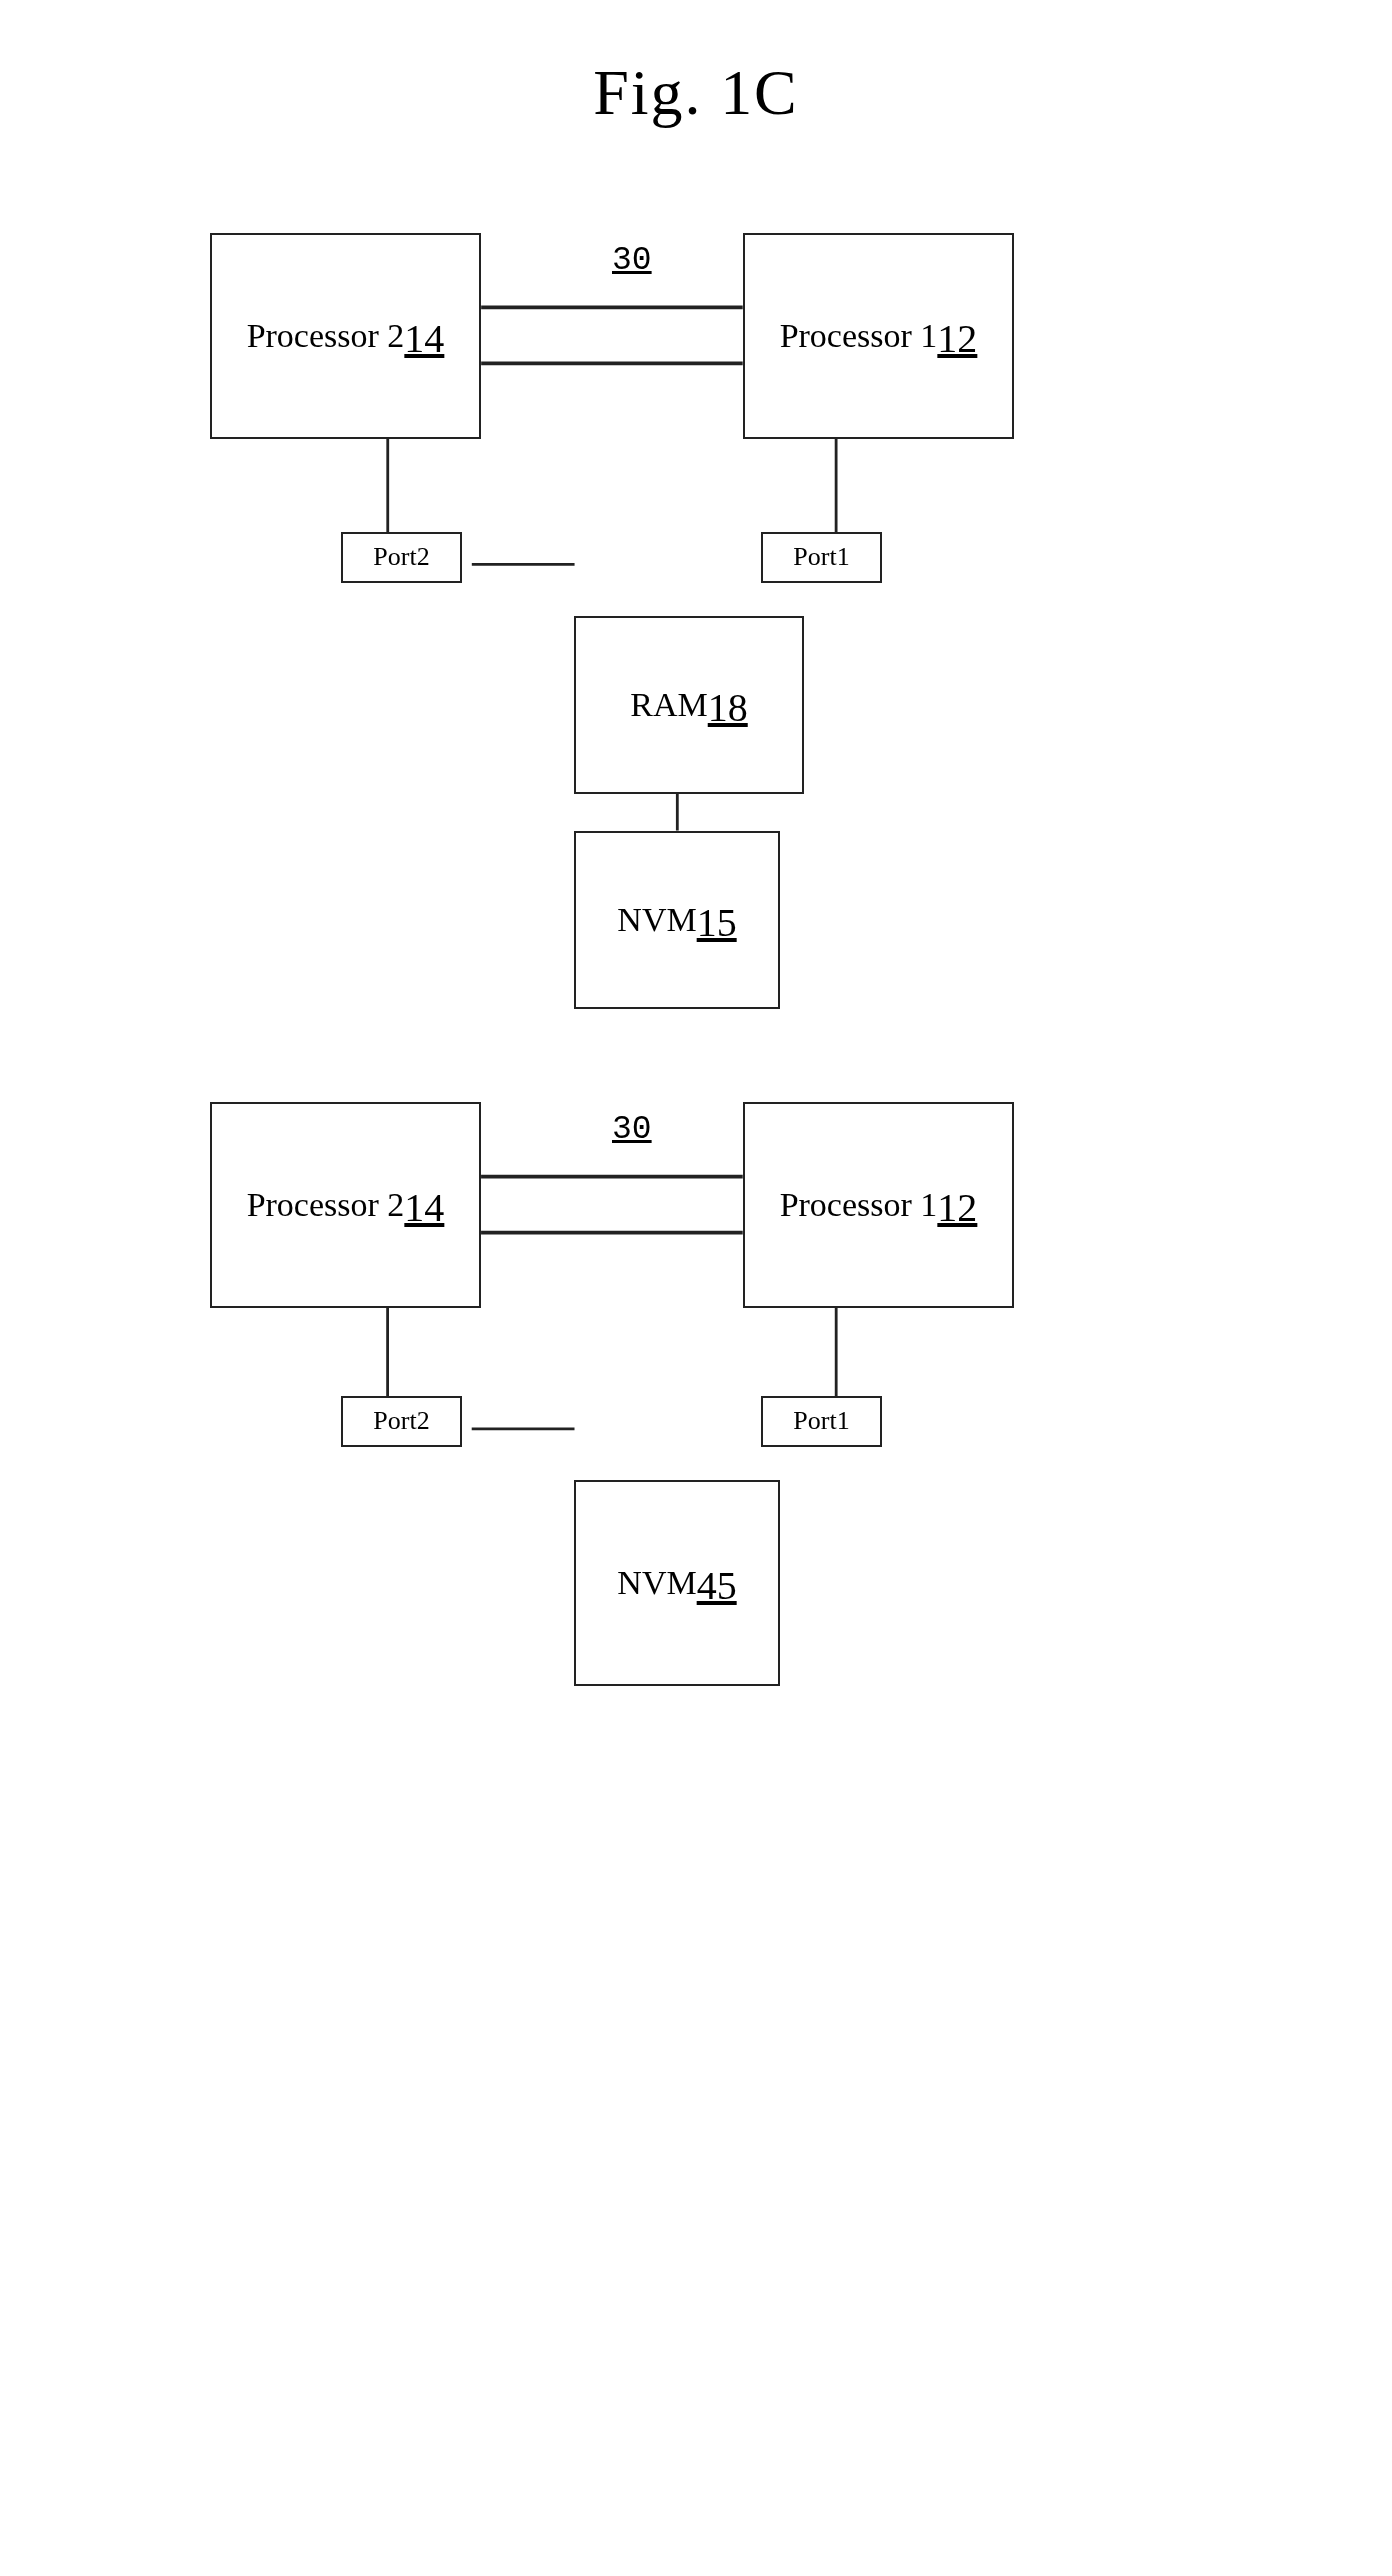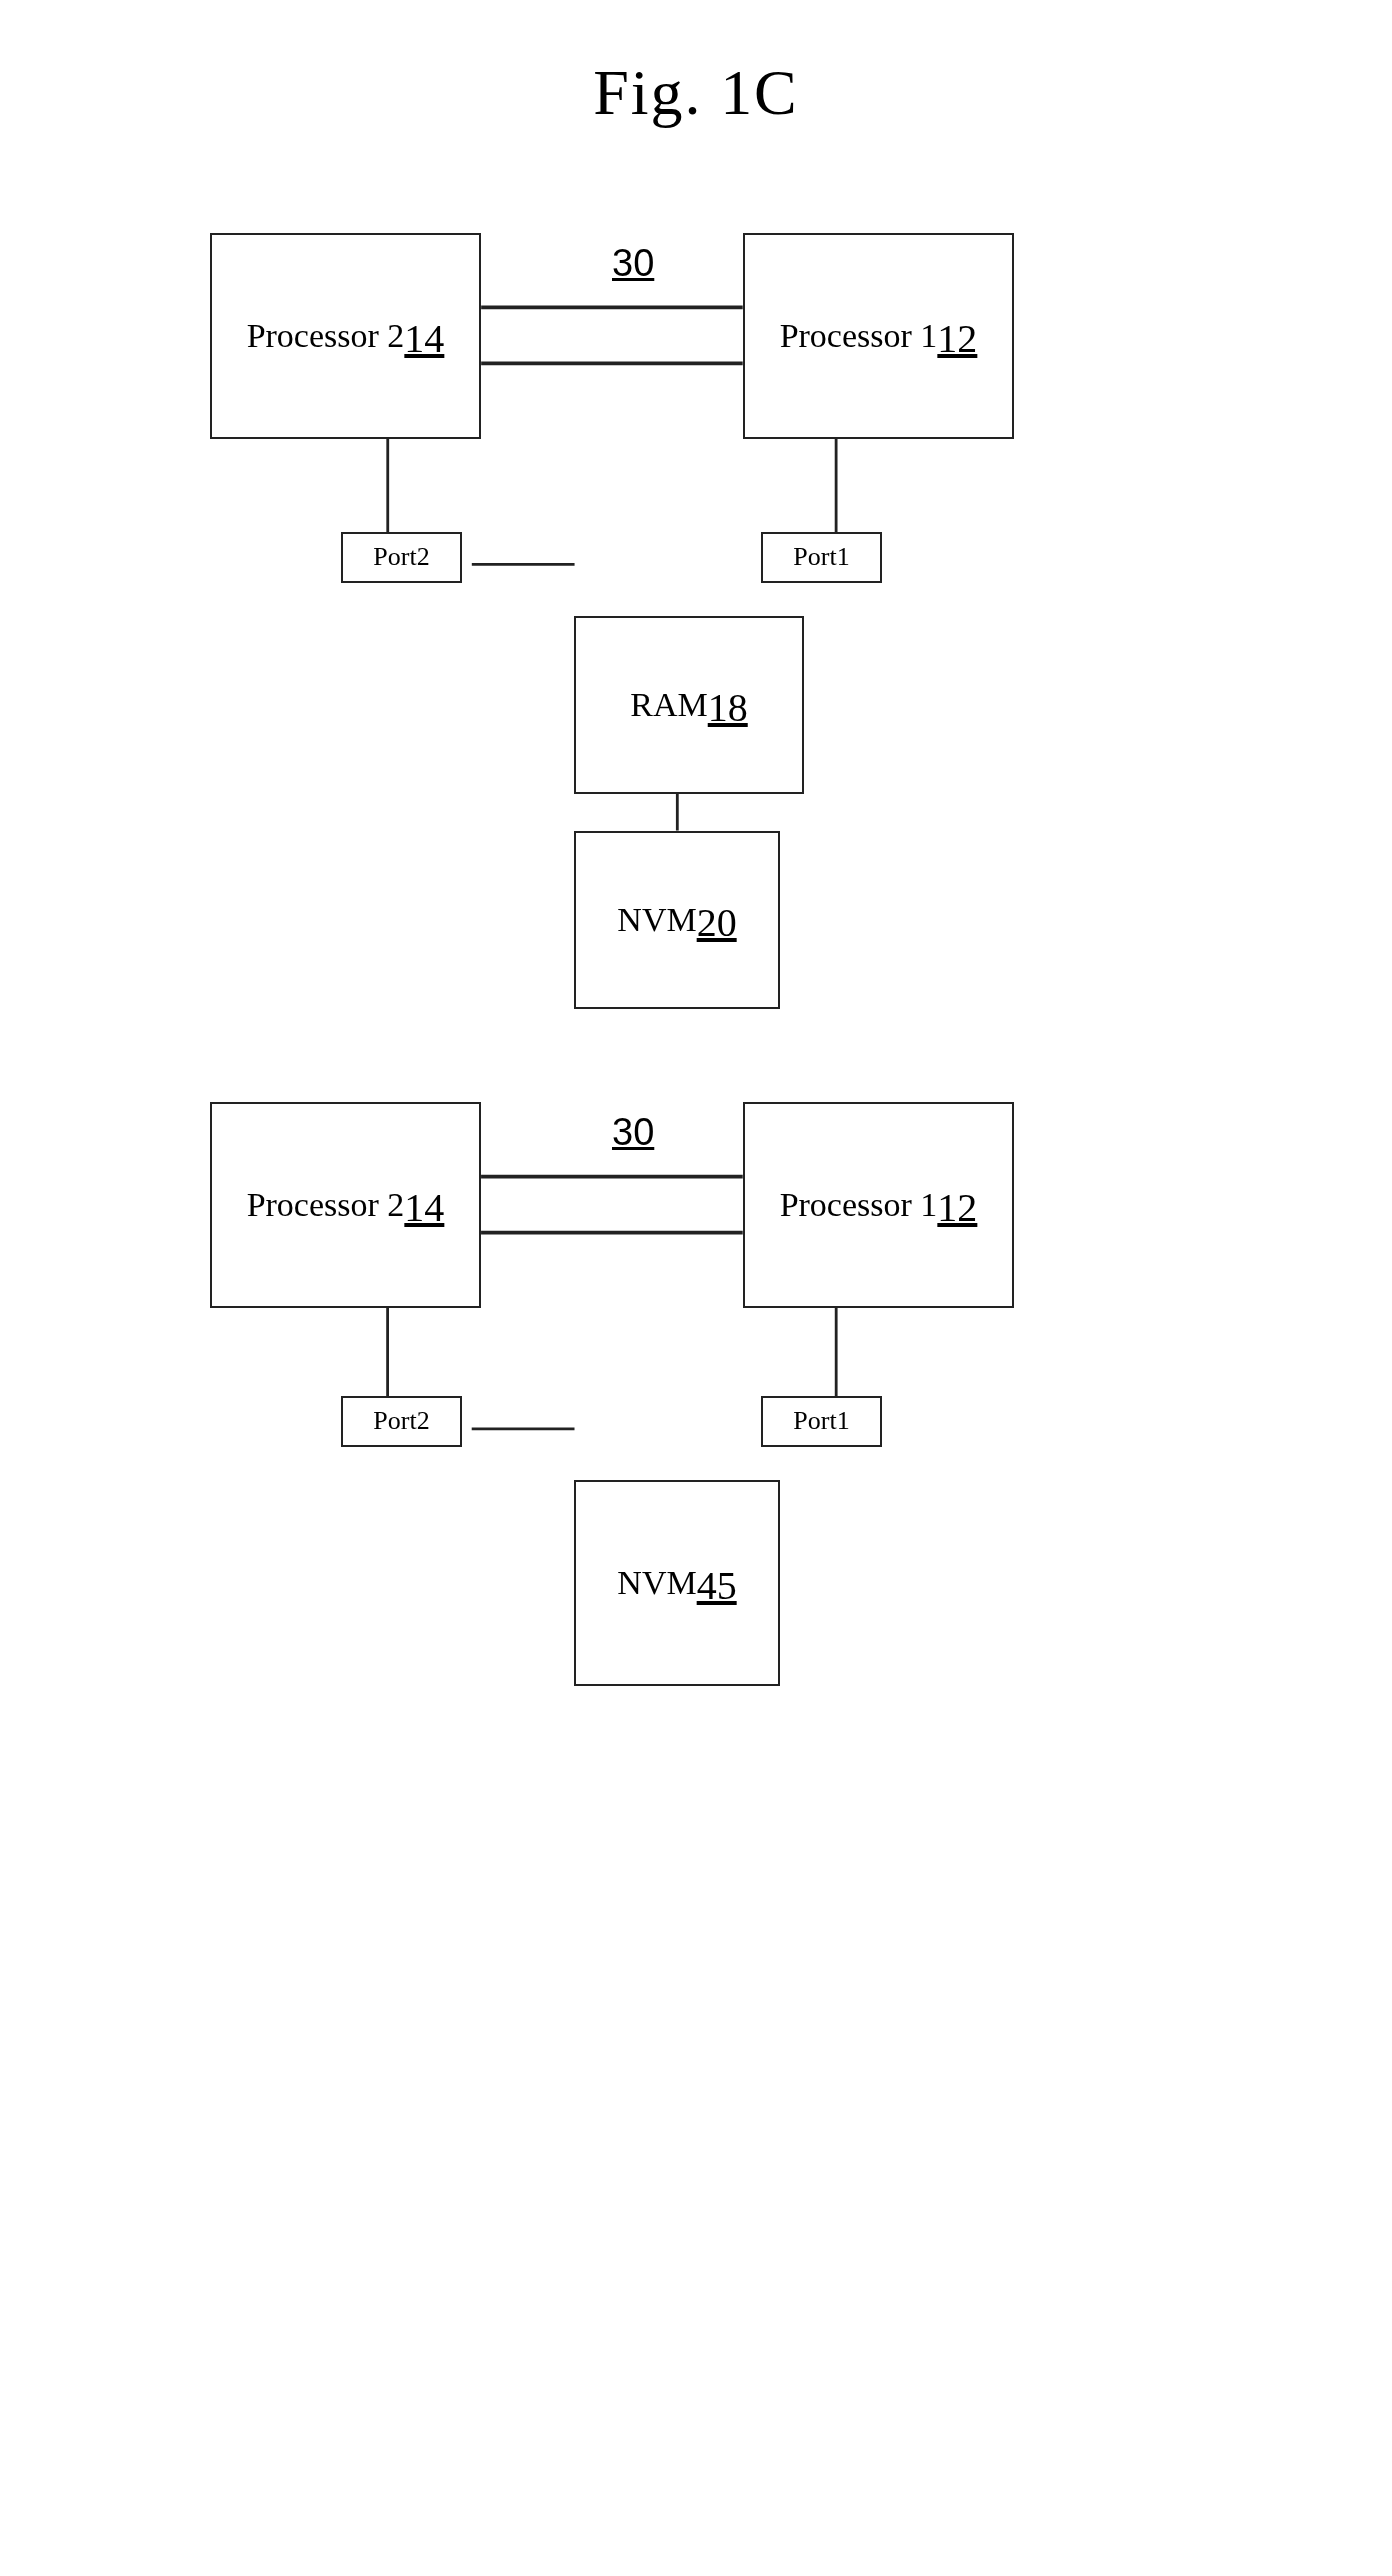--- a/index.html
+++ b/index.html
@@ -57,22 +57,22 @@
     .box-num {
       font-size: 40px;
       font-family: 'Times New Roman', Times, serif;
       text-decoration: underline;
       margin-top: 5.6px;
     }
 
     
     .bus-label {
       position: absolute;
-      font-size: 38px;
-      font-family: Liberation Sans, sans-serif;
+      font-size: 33px;
+      font-family: Liberation Mono, monospace;
       text-decoration: underline;
     }
 
     
     .connector-svg {
       position: absolute;
       top: 0;
       left: 0;
       width: 100%;
       height: 100%;
@@ -140,21 +140,21 @@
         <span class="box-label" style="font-size:26px;">Port1</span>
       </div>
 
       <div class="box" style="left:392px; top:430px; width:230px; height:178px;">
         <span class="box-label">RAM</span>
         <span class="box-num">18</span>
       </div>
 
       <div class="box" style="left:392px; top:645px; width:206px; height:178px;">
         <span class="box-label">NVM</span>
-        <span class="box-num">20</span>
+        <span class="box-num">15</span>
       </div>
     </div>
   </div>
 
   <div class="section">
 
     <div class="diagram diagram-1d">
       <svg class="connector-svg" viewBox="0 0 1100 750" width="1028" height="701">
 
         <line x1="320" y1="130" x2="600" y2="130" stroke="#222" stroke-width="4"></line>

